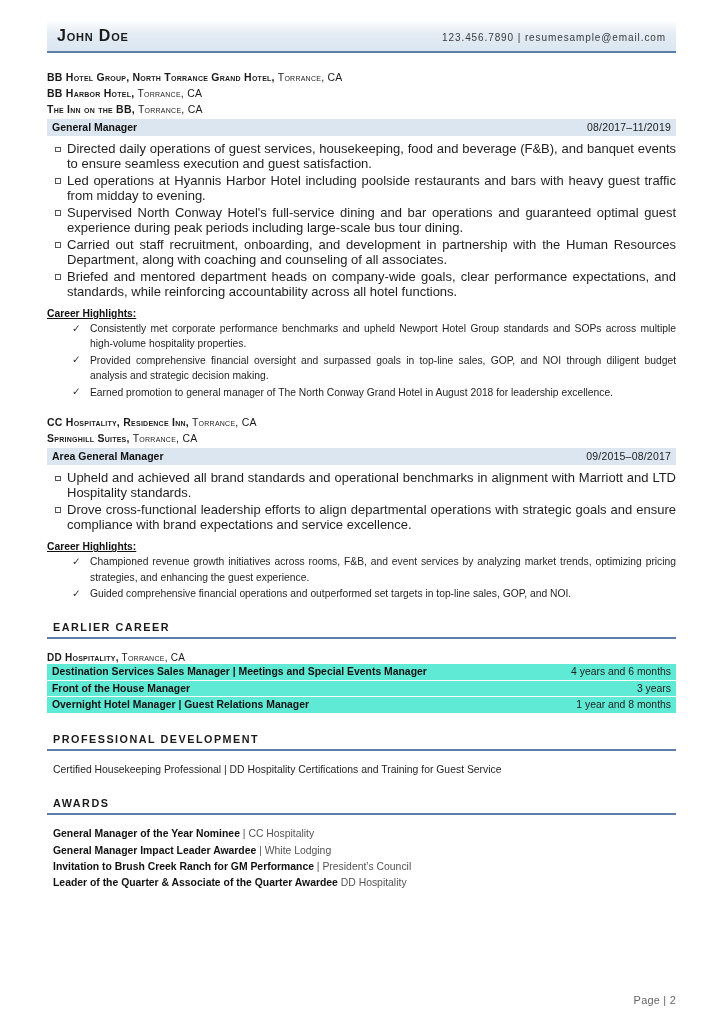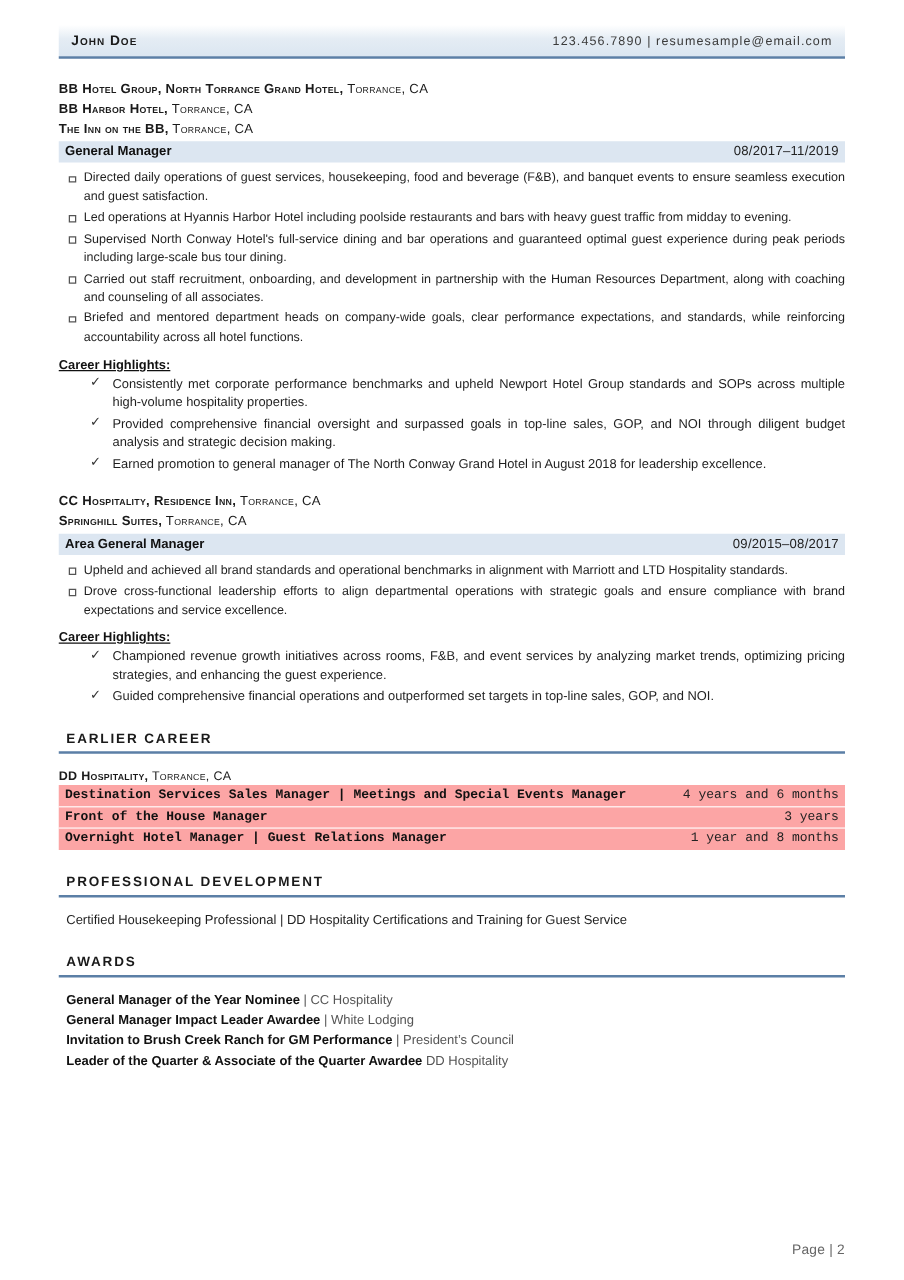--- a/index.html
+++ b/index.html
@@ -23,21 +23,21 @@
   
   .header-band {
     background: linear-gradient(to bottom, #ffffff 0%, #e4ecf4 45%, #dbe6f1 100%);
     display: flex;
     align-items: baseline;
     justify-content: space-between;
     padding: 7px 10px 6px 10px;
     border-bottom: 2.5px solid #5b7fa6;
   }
   .header-name {
-    font-size: 11px;
+    font-size: 16px;
     font-weight: bold;
     font-variant: small-caps;
     letter-spacing: 0.8px;
     color: #1a1a1a;
     text-align: center;
   }
   .header-contact {
     font-size: 10px;
     color: #3a3a3a;
     letter-spacing: 0.9px;
@@ -63,21 +63,21 @@
     margin-top: 2px;
     font-size: 10.5px;
   }
   .title-bar .jt { font-weight: bold; color: #111; }
   .title-bar .dt { font-weight: normal; color: #222; letter-spacing: 0.2px; }
 
   ul.duties { list-style: none; margin: 5px 0 0 0; padding: 0; }
   ul.duties > li {
     position: relative;
     padding-left: 20px;
-    font-size: 10px;
+    font-size: 13px;
     line-height: 15.2px;
     text-align: justify;
     margin-bottom: 1.5px;
     color: #1f1f1f;
   }
   ul.duties > li::before {
     content: "";
     position: absolute;
     left: 8px;
     top: 5.5px;
@@ -134,28 +134,27 @@
     font-size: 10px;
     font-variant: small-caps;
     letter-spacing: 0.25px;
     margin-top: 13px;
     color: #1a1a1a;
   }
   .ec-company .co { font-weight: bold; }
 
   .ec-table { margin-top: 1px; }
   .ec-row {
-    background: #fca5a5;
+    background: #5eead4;
     display: flex;
     justify-content: space-between;
     align-items: flex-end;
     padding: 2px 5px 2.5px 5px;
     font-size: 10.4px;
     border-bottom: 1px solid #ffffff;
-    font-family: Liberation Mono, monospace;
   }
   .ec-row:last-child { border-bottom: none; }
   .ec-row .role { font-weight: bold; color: #111; }
   .ec-row .dur { font-weight: normal; color: #222; }
 
   
   .plain-lines {
     margin-top: 11px;
     padding-left: 6px;
   }

